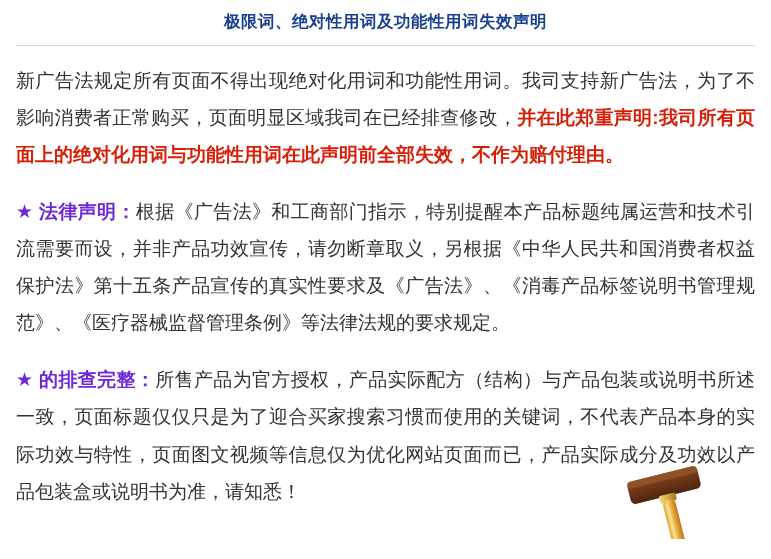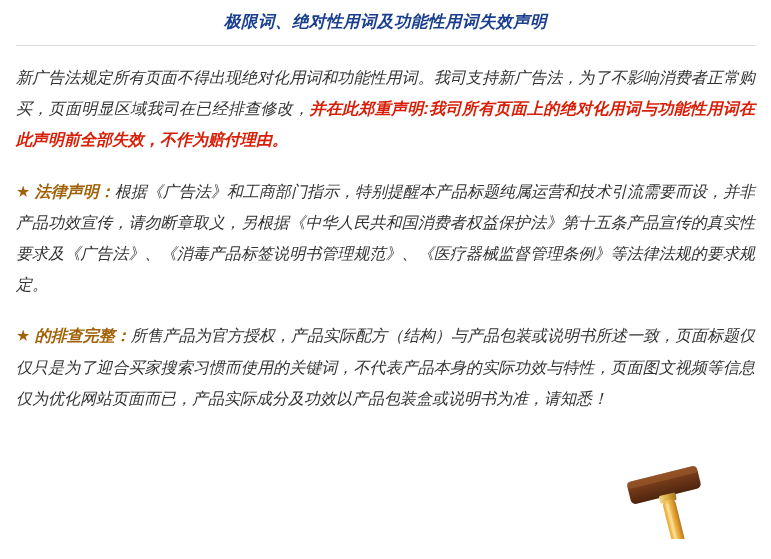--- a/index.html
+++ b/index.html
@@ -13,57 +13,56 @@
     font-family: "Liberation Sans", "DejaVu Sans", sans-serif;
     overflow: hidden;
     position: relative;
   }
   .page {
     position: relative;
     width: 771px;
     height: 539px;
     box-sizing: border-box;
     overflow: hidden;
-    font-style: italic;
   }
   .title {
     text-align: center;
     font-size: 16.5px;
     font-weight: bold;
     color: #1a3f8f;
     letter-spacing: 0.5px;
     padding: 10px 0 12px 0;
     line-height: 1.4;
   }
   .divider {
     height: 1px;
     background: #d8d8d8;
     margin: 0 16px 0 16px;
   }
   .content {
     padding: 16px 16px 0 16px;
-    font-size: 16px;
+    font-size: 19px;
     color: #333333;
     line-height: 1.95;
   }
   .para {
     margin: 0 0 20px 0;
     text-align: justify;
     text-justify: inter-ideograph;
   }
   .para:last-child {
     margin-bottom: 0;
   }
   .emph-red {
     color: #d81e06;
     font-weight: bold;
   }
   .lead {
     font-weight: bold;
-    color: #a16207;
+    color: #6d28d9;
   }
   .gavel {
     position: absolute;
     right: 42px;
     bottom: -6px;
     width: 120px;
     height: 80px;
     pointer-events: none;
   }
 </style>

